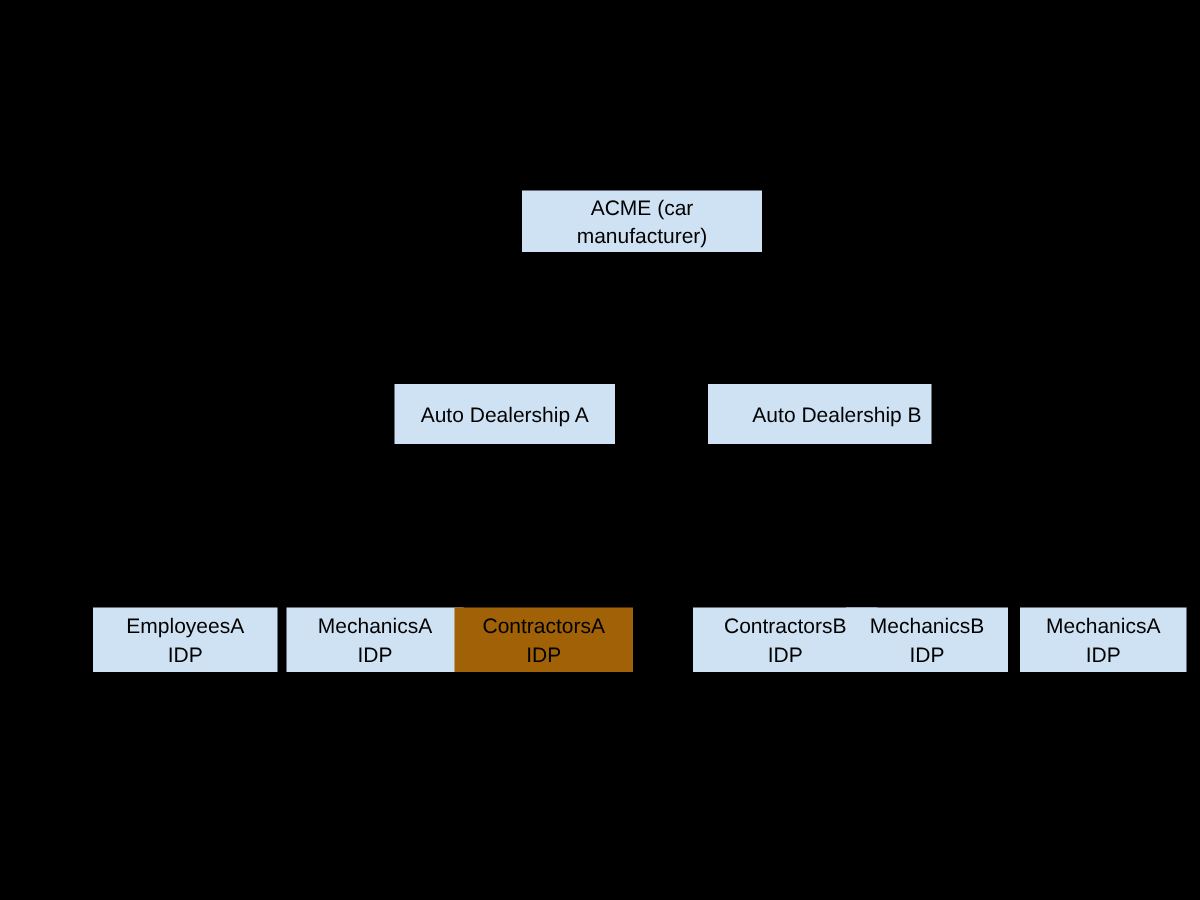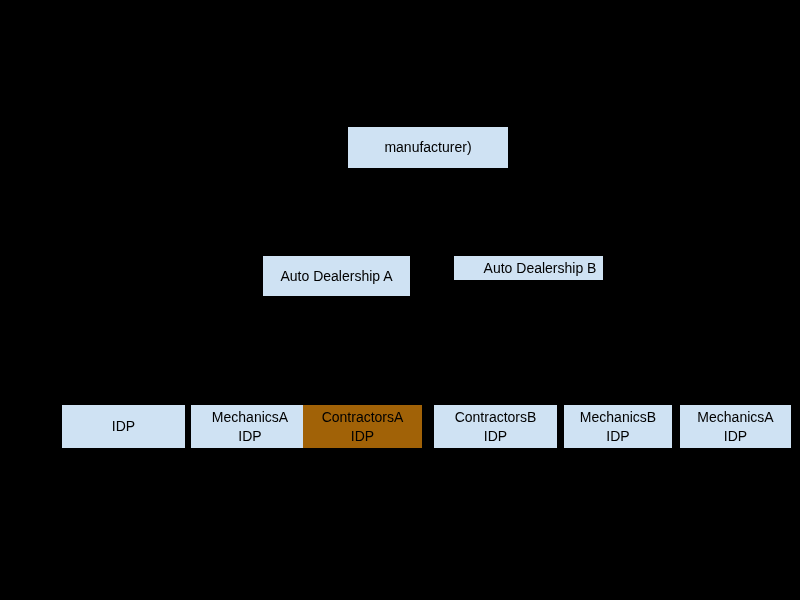--- a/index.html
+++ b/index.html
@@ -27,60 +27,62 @@
     text-align: center;
     font-size: 14px;
     line-height: 19px;
     box-sizing: border-box;
     padding: 0 4px;
   }
   .node div { width: 100%; }
   
   .n-acme     { left: 348px; top: 127px; width: 160px; height: 41px; }
   .n-dealer-a { left: 263px; top: 256px; width: 147px; height: 40px; }
-  .n-dealer-b { left: 454px; top: 256px; width: 149px; height: 24px; padding-left: 27px; }
+  .n-dealer-b { left: 472px; top: 256px; width: 149px; height: 40px; padding-left: 27px; }
   .n-emp-a    { left:  62px; top: 405px; width: 123px; height: 43px; }
   .n-mech-a   { left: 191px; top: 405px; width: 118px; height: 43px; }
   .n-con-a    { left: 303px; top: 405px; width: 119px; height: 43px; }
   .n-con-b    { left: 434px; top: 405px; width: 123px; height: 43px; }
   .n-mech-b   { left: 564px; top: 405px; width: 108px; height: 43px; }
   .n-emp-b    { left: 680px; top: 405px; width: 111px; height: 43px; }
 </style>
 </head>
 <body style="background: rgb(0, 0, 0);">
 
 <div class="canvas">
 
   <div class="node n-acme" style="background: rgb(207, 226, 243); color: rgb(0, 0, 0);">
+    <div>ACME (car</div>
     <div>manufacturer)</div>
   </div>
 
   <div class="node n-dealer-a" style="background: rgb(207, 226, 243); color: rgb(0, 0, 0);">
     <div>Auto Dealership A</div>
   </div>
 
   <div class="node n-dealer-b" style="background: rgb(207, 226, 243); color: rgb(0, 0, 0);">
     <div>Auto Dealership B</div>
   </div>
 
   <div class="node n-emp-a" style="background: rgb(207, 226, 243); color: rgb(0, 0, 0);">
+    <div>EmployeesA</div>
     <div>IDP</div>
   </div>
 
   <div class="node n-mech-a" style="background: rgb(207, 226, 243); color: rgb(0, 0, 0);">
     <div>MechanicsA</div>
     <div>IDP</div>
   </div>
 
   <div class="node n-con-a" style="background: #a16207; color: rgb(0, 0, 0);">
     <div>ContractorsA</div>
     <div>IDP</div>
   </div>
 
-  <div class="node n-con-b" style="background: rgb(207, 226, 243); color: rgb(0, 0, 0);">
+  <div class="node n-con-b" style="background: rgb(207, 226, 243); color: rgb(0, 0, 0); margin-left: 28px;">
     <div>ContractorsB</div>
     <div>IDP</div>
   </div>
 
   <div class="node n-mech-b" style="background: rgb(207, 226, 243); color: rgb(0, 0, 0);">
     <div>MechanicsB</div>
     <div>IDP</div>
   </div>
 
   <div class="node n-emp-b" style="background: rgb(207, 226, 243); color: rgb(0, 0, 0);">

